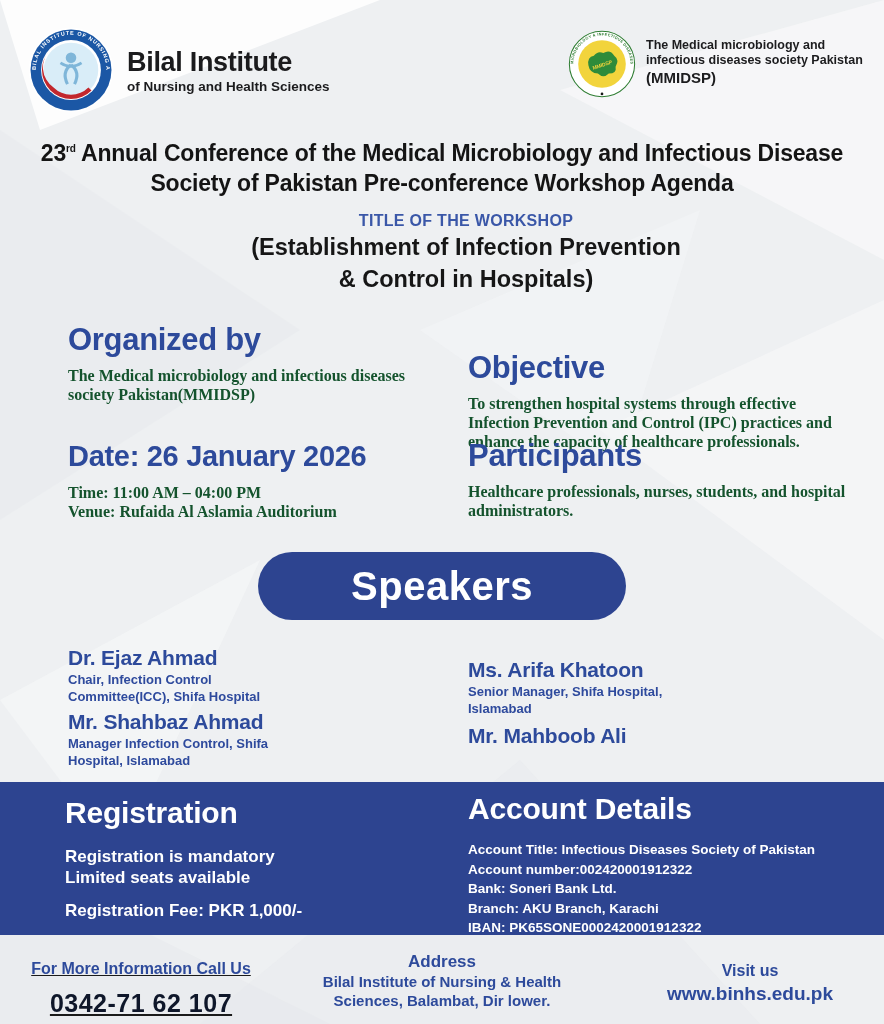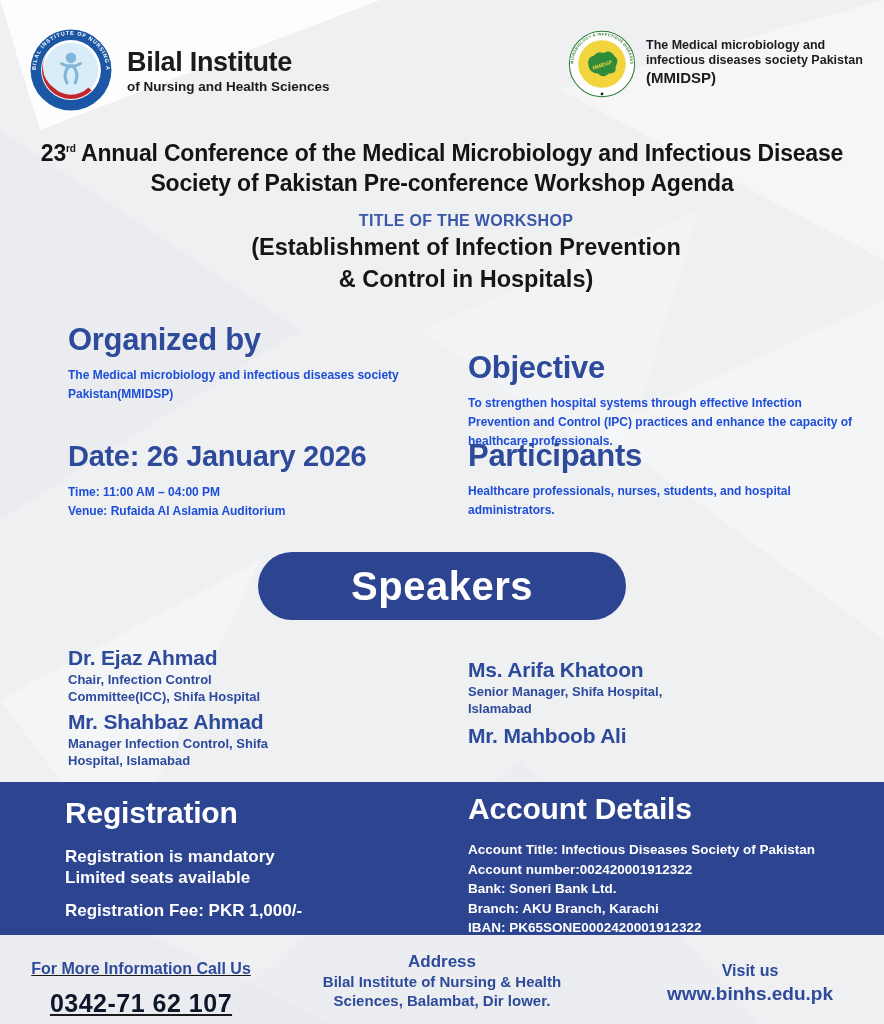--- a/index.html
+++ b/index.html
@@ -38,21 +38,21 @@
   
   .workshop { position:absolute; top:212px; left:0; width:884px; text-align:center;padding-left:48px; }
   .workshop .label { font-size:16px; font-weight:800; color:#3a57a8; letter-spacing:0.3px; }
   .workshop .line { font-size:23.5px; font-weight:800; color:#161616; line-height:29px; margin-top:3px; }
 
   
   .col-left { left:68px; width:372px; }
   .col-right { left:468px; width:392px; }
   .info { position:absolute; }
   .info h2 { font-size:31px; font-weight:800; color:#2d4a9b; letter-spacing:-0.3px; }
-  .info .body { margin-top:8px; font-size:12px; font-weight:700; color:#1d4ed8; line-height:19px; }
+  .info .body { margin-top:8px; font-size:16px; font-weight:700; color:#14532d; line-height:19px;font-family:Liberation Serif, serif; }
   .organized { top:322px; }
   .objective { top:318px;margin-top:32px; }
   .date-block { top:440px; }
   .date-block h2 { font-size:29px; }
   .date-block .body { margin-top:10px; }
   .participants { top:438px; }
 
   
   .speakers-pill {
     position:absolute; top:552px; left:258px; width:368px; height:68px;

